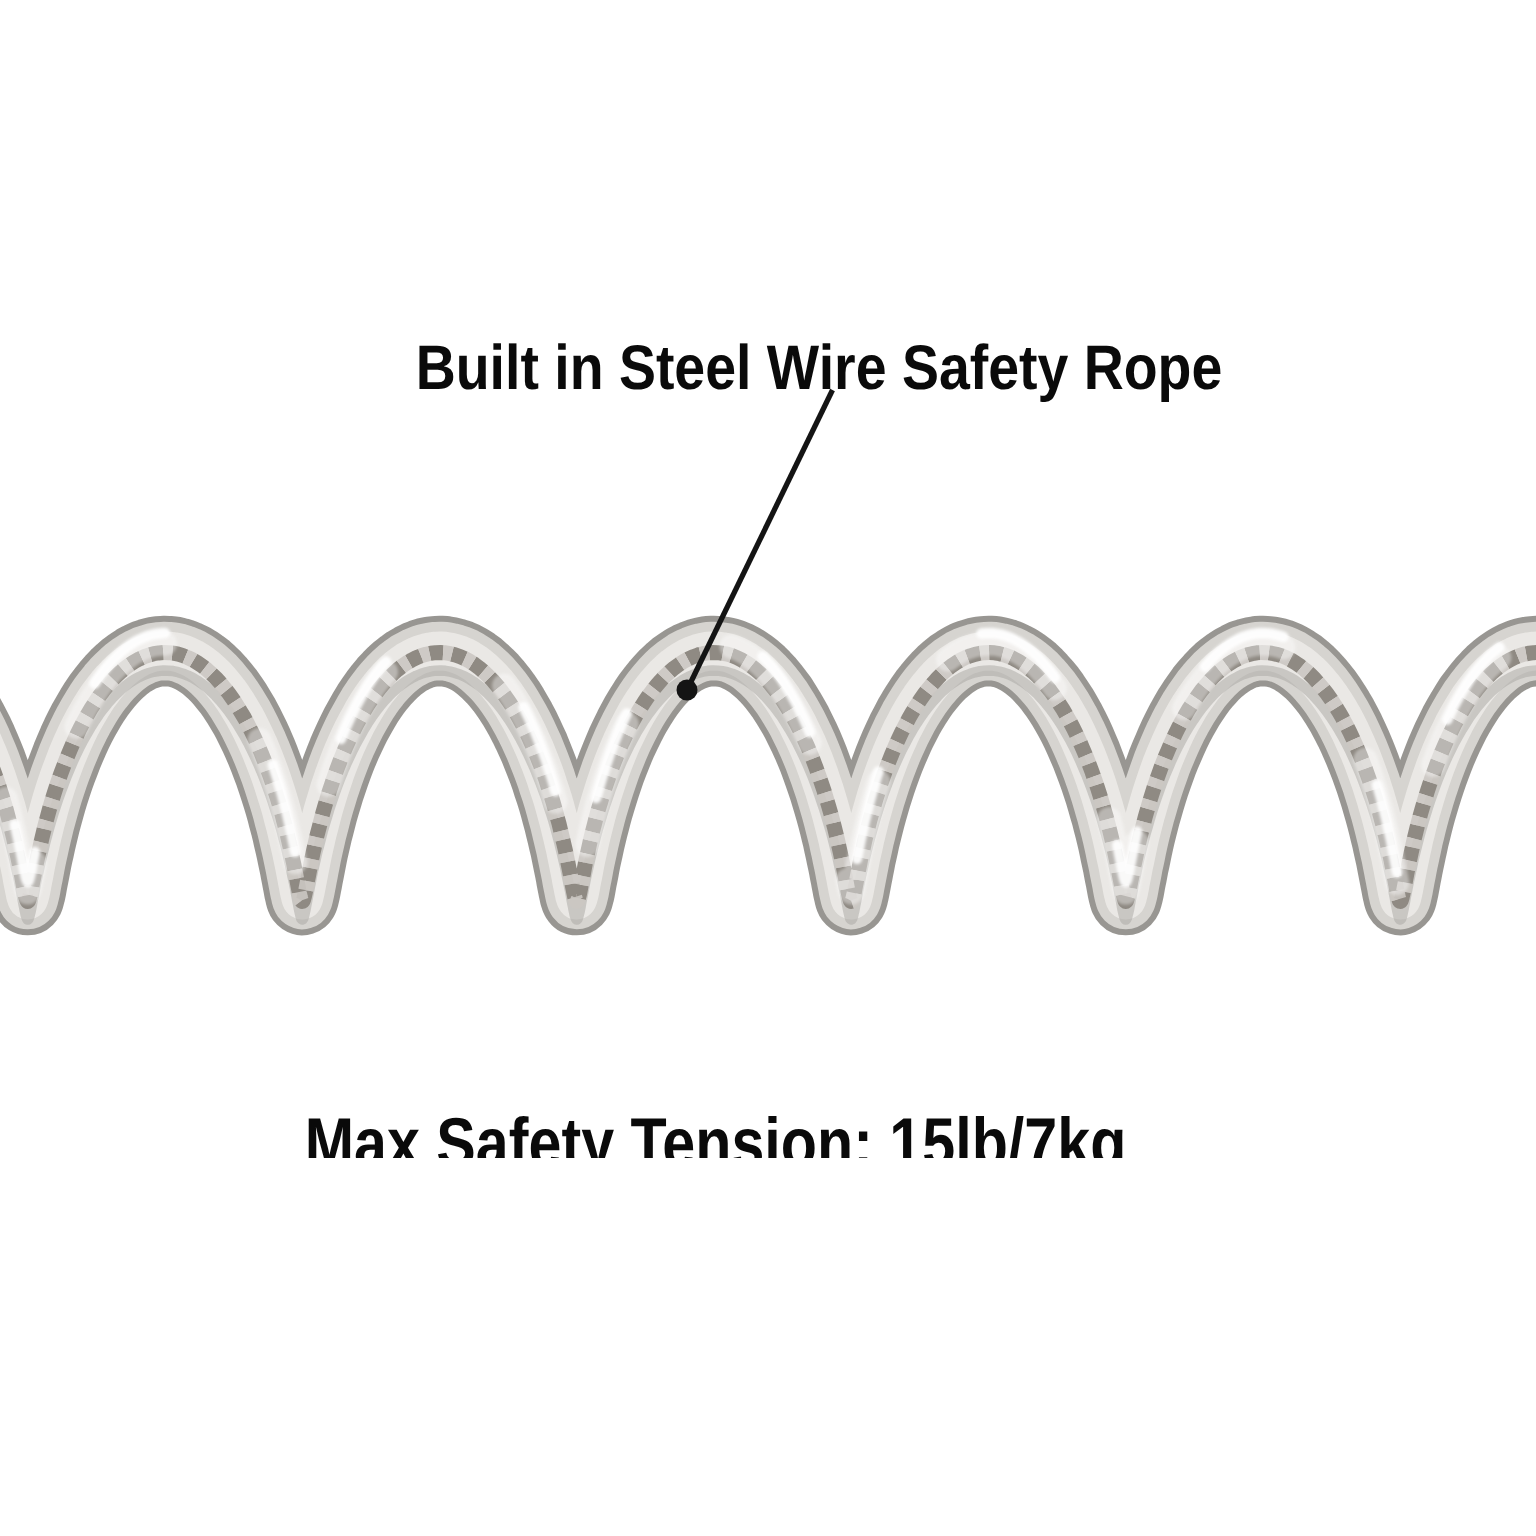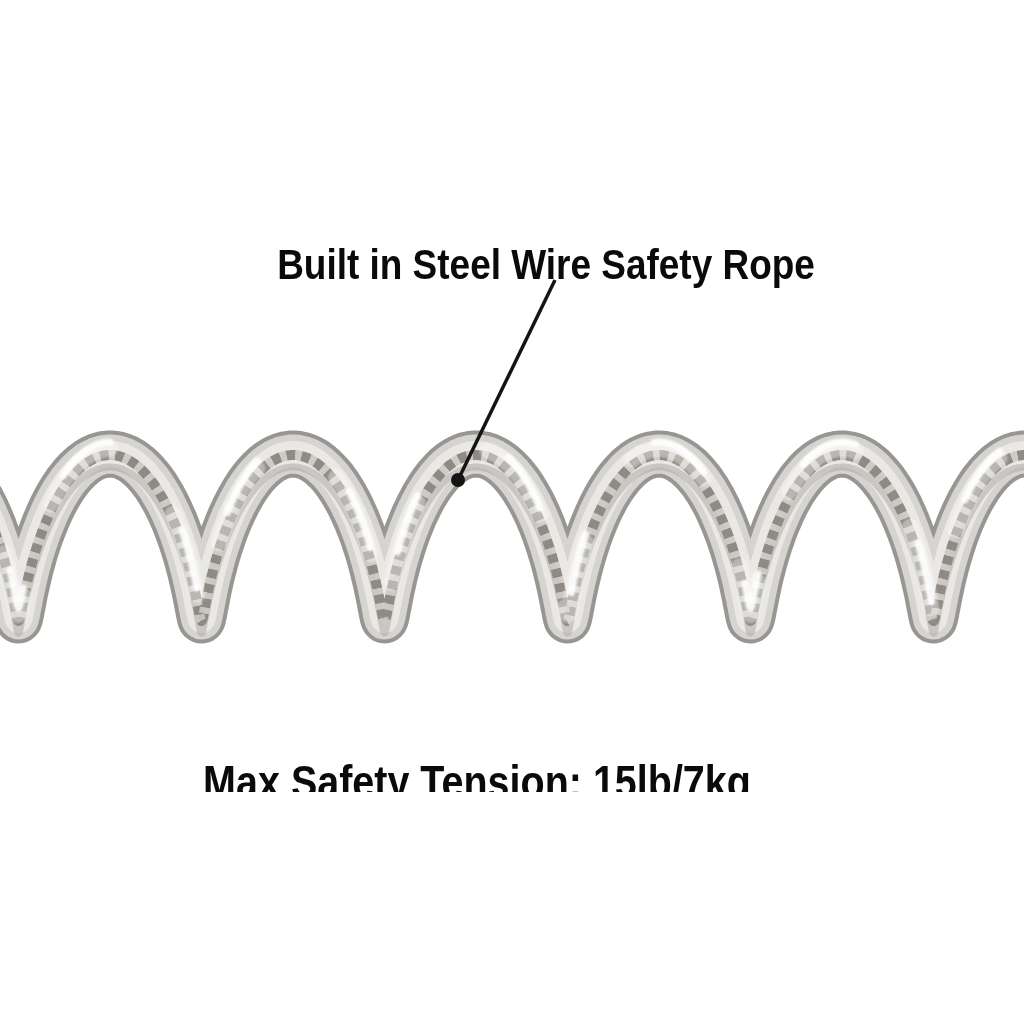--- a/index.html
+++ b/index.html
@@ -7,21 +7,20 @@
   body {
     width: 1024px; height: 1024px;
     font-family: "Liberation Sans", sans-serif;
     overflow: hidden;
   }
   .stage {
     position: relative;
     width: 1024px; height: 772px;
     background: #ffffff;
     overflow: hidden;
-    margin-top: 20px;
   }
   .photo {
     position: absolute;
     left: 0; top: 0;
     width: 1024px; height: 1024px;
     display: block;
   }
   .label {
     position: absolute;
     font-weight: 700;

